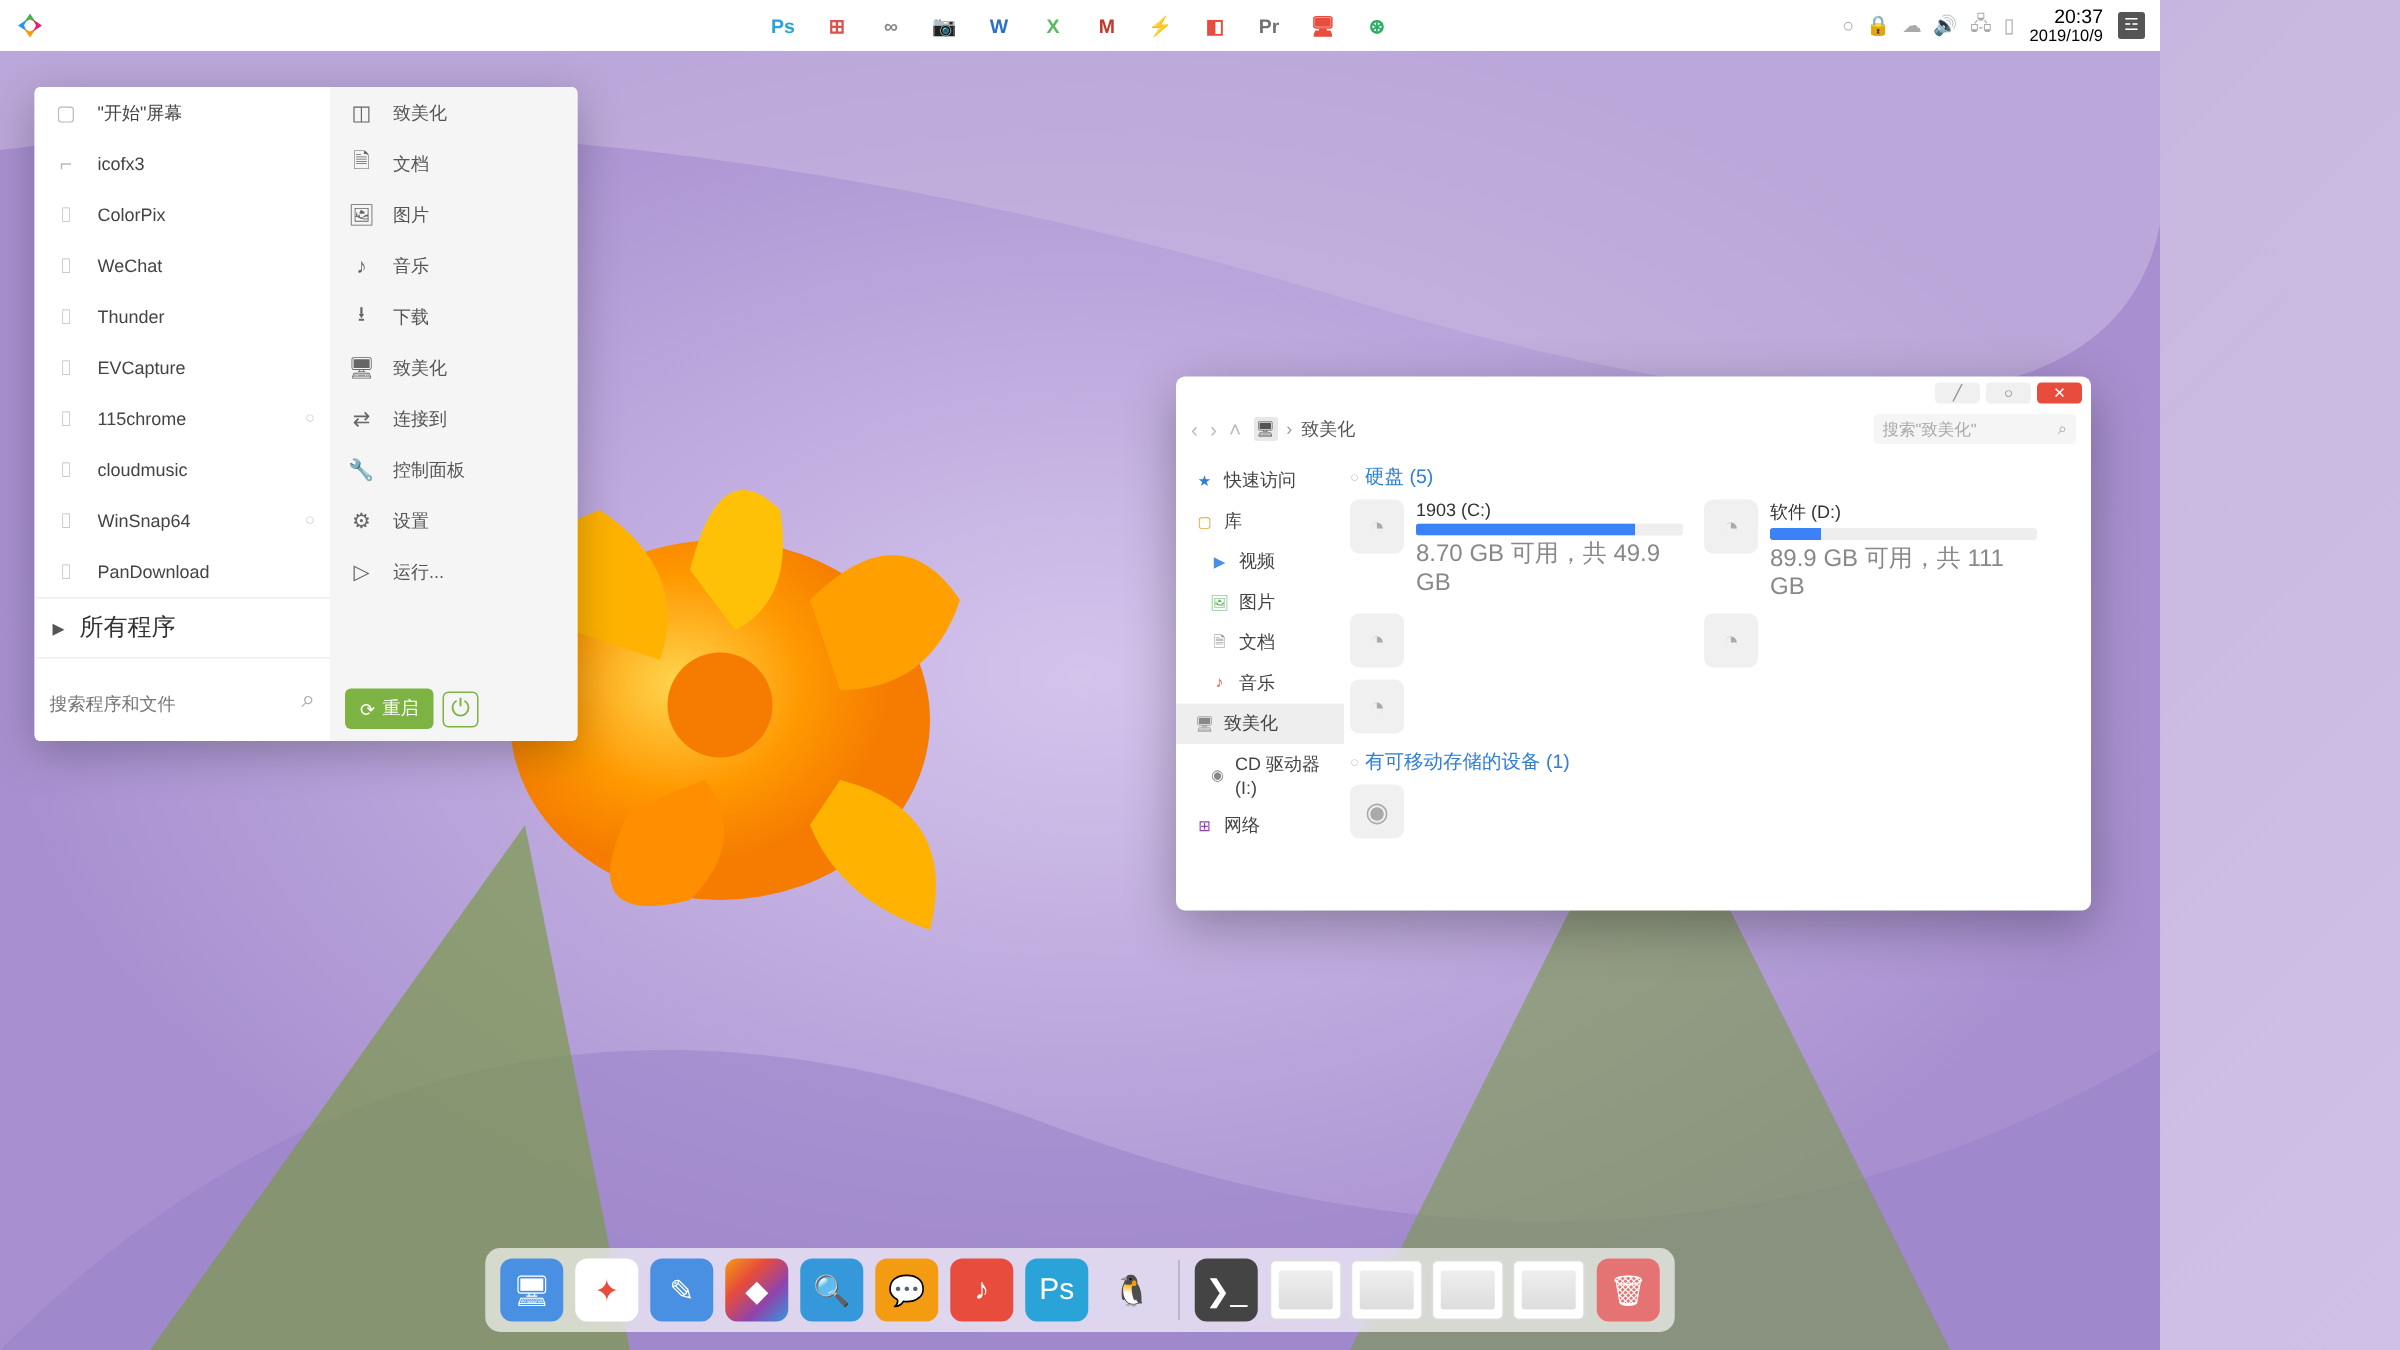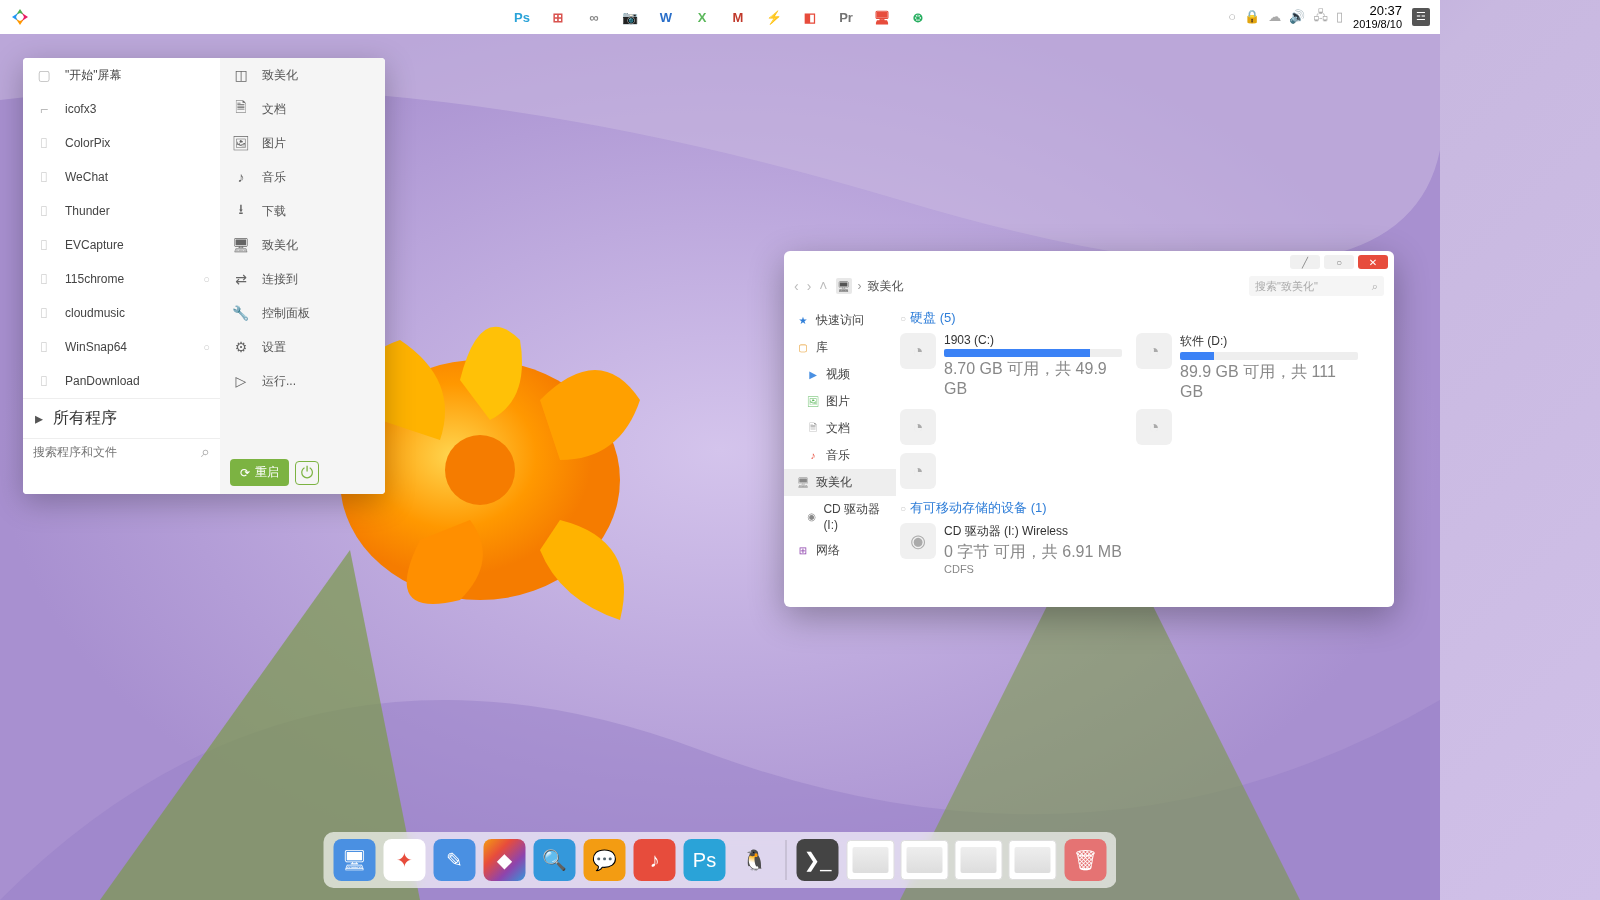--- a/index.html
+++ b/index.html
@@ -14,21 +14,21 @@
 .tb-tray{display:flex;gap:8px;align-items:center}
 .tb-clock{text-align:right;line-height:1.1;font-size:11px}
 .tb-clock .t{font-size:13px;font-weight:500}
 .startmenu{position:absolute;top:58px;left:23px;width:362px;height:436px;background:#fff;border-radius:4px;box-shadow:0 8px 30px rgba(0,0,0,0.25);display:flex;z-index:10;overflow:hidden}
 .sm-left{width:197px;background:#fff;display:flex;flex-direction:column}
 .sm-right{flex:1;background:#f5f5f5;display:flex;flex-direction:column}
 .sm-item{display:flex;align-items:center;gap:12px;padding:8px 12px;font-size:12px;color:#444;cursor:pointer;position:relative}
 .sm-ic{width:18px;height:18px;display:flex;align-items:center;justify-content:center;color:#bbb;font-size:14px}
 .sm-badge{position:absolute;right:10px;color:#ccc;font-size:11px}
 .sm-all{border-top:1px solid #eee;font-weight:500;color:#333;padding:9px 12px;display:flex;align-items:center;gap:10px}
-.sm-search{border-top:1px solid #eee;padding:4px 10px;display:flex;align-items:center}
+.sm-search{border-top:1px solid #eee;padding:18px 10px;display:flex;align-items:flex-end}
 .sm-search input{border:none;outline:none;flex:1;font-size:12px;color:#888;background:transparent}
 .sm-right .sm-item{color:#555}
 .sm-bottom{margin-top:auto;padding:8px 10px;display:flex;gap:6px;align-items:center}
 .sm-restart{background:#7cb342;color:#fff;border-radius:4px;padding:5px 10px;font-size:12px;display:flex;align-items:center;gap:5px;cursor:pointer}
 .sm-power{width:24px;height:24px;border:1px solid #7cb342;border-radius:4px;display:flex;align-items:center;justify-content:center;color:#7cb342;cursor:pointer}
 .explorer{position:absolute;top:251px;left:784px;width:610px;height:356px;background:#fff;border-radius:6px;box-shadow:0 10px 35px rgba(0,0,0,0.3);z-index:10;display:flex;flex-direction:column;font-size:12px}
 .ex-titlebar{height:20px;display:flex;justify-content:flex-end;align-items:center;gap:4px;padding:2px 6px 0 0}
 .ex-btn{width:30px;height:14px;border-radius:3px;display:flex;align-items:center;justify-content:center;font-size:10px;cursor:pointer}
 .ex-min{background:#f0f0f0;color:#888}
 .ex-max{background:#f0f0f0;color:#888}
@@ -121,21 +121,21 @@
     <div class="tb-tray" id="tb-tray">
         <span style="color: rgb(170, 170, 170); font-size: 13px;">○</span>
         <span style="color: rgb(170, 170, 170); font-size: 13px;">🔒</span>
         <span style="color: rgb(170, 170, 170); font-size: 13px;">☁</span>
         <span style="color: rgb(170, 170, 170); font-size: 13px;">🔊</span>
         <span style="color: rgb(170, 170, 170); font-size: 13px;">🖧</span>
         <span style="color: rgb(170, 170, 170); font-size: 13px;">▯</span>
       </div>
     <div class="tb-clock">
       <div class="t">20:37</div>
-      <div>2019/8/10</div>
+      <div>2019/10/9</div>
     </div>
     <div style="background:#555;color:#fff;width:18px;height:18px;border-radius:2px;display:flex;align-items:center;justify-content:center;font-size:11px">☲</div>
   </div>
 </div>
 
 <div class="startmenu">
   <div class="sm-left">
     <div id="sm-left-list">
         <div class="sm-item">
           <span class="sm-ic">▢</span>
@@ -333,25 +333,20 @@
             <div class="ex-drive-ic">◔</div>
           </div>
           <div class="ex-drive">
             <div class="ex-drive-ic">◔</div>
           </div>
         </div>
       <div class="ex-section" style="margin-top:10px">有可移动存储的设备 (1)</div>
       <div class="ex-drives">
         <div class="ex-drive">
           <div class="ex-drive-ic">◉</div>
-          <div class="ex-drive-info">
-            <div class="ex-drive-name">CD 驱动器 (I:) Wireless</div>
-            <div class="ex-drive-text">0 字节 可用，共 6.91 MB</div>
-            <div class="ex-drive-sub">CDFS</div>
-          </div>
         </div>
       </div>
     </div>
   </div>
 </div>
 
 <div class="dock">
   <div id="dock-pinned" style="display:flex;gap:8px">
       <div class="dock-item" style="background: rgb(74, 144, 226);">
         <span>🖥</span>

